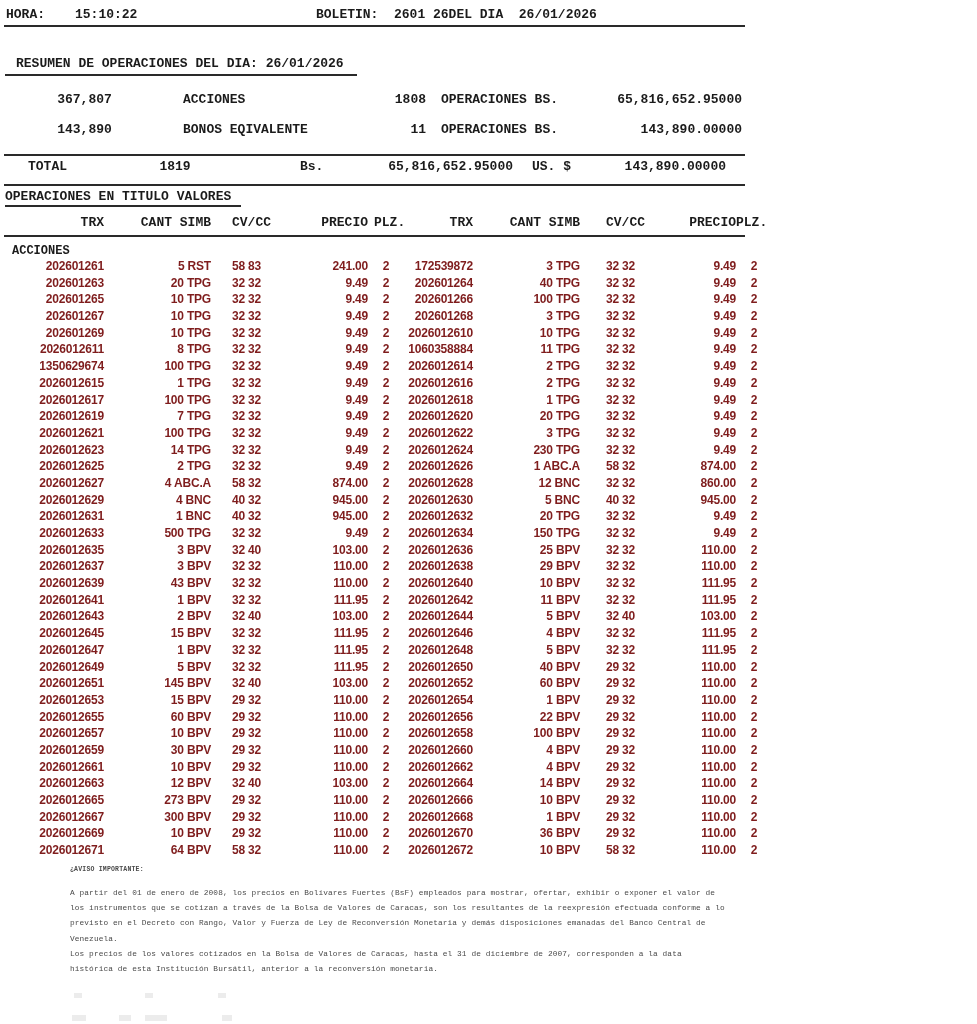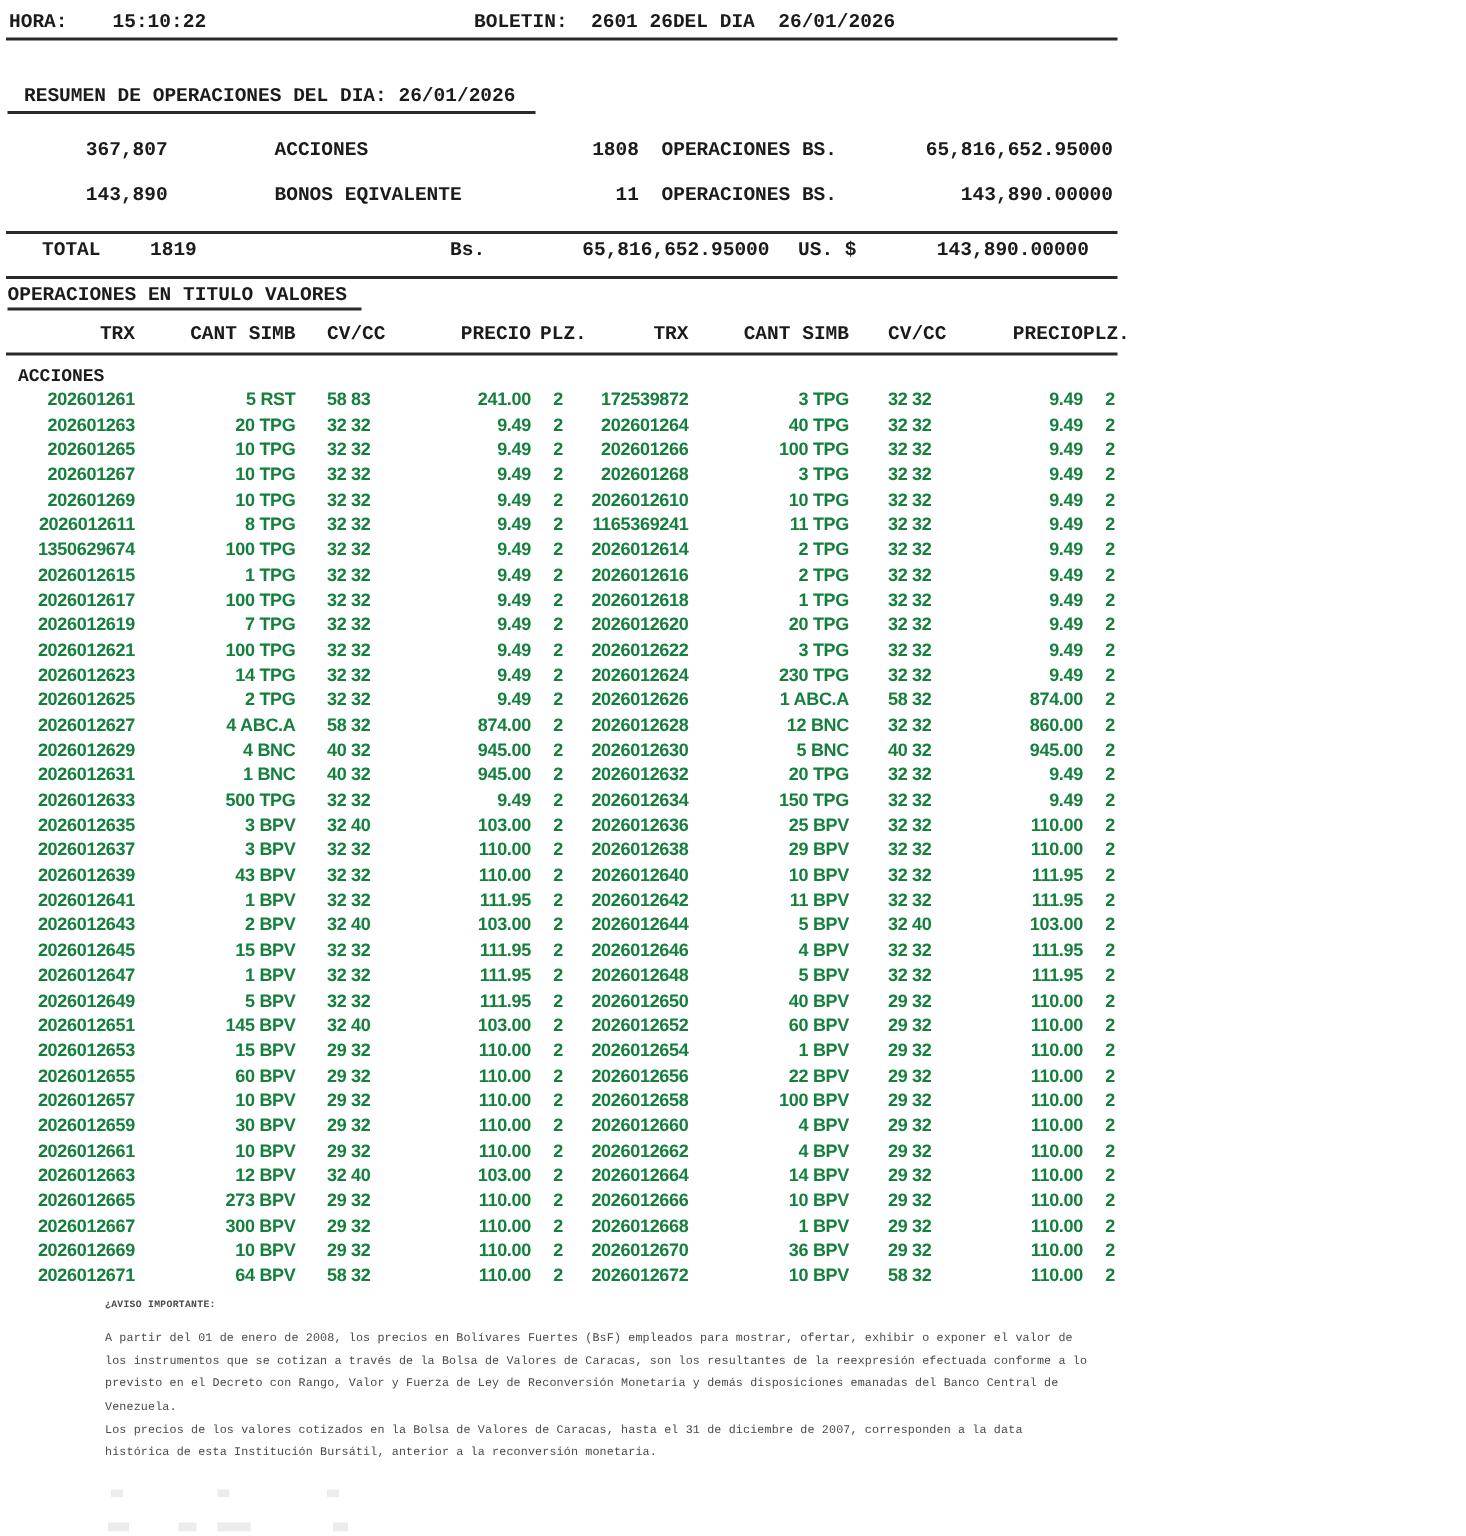--- a/index.html
+++ b/index.html
@@ -11,32 +11,32 @@
   .rule-thin{position:absolute;background:#2a2a2a;height:1.5px;}
   
   .sumrow{position:absolute;left:0;width:760px;height:16px;}
   .sumrow .cant{position:absolute;left:0;width:169px;text-align:center;top:0;}
   .sumrow .lbl{position:absolute;left:183px;top:0;}
   .sumrow .ops{position:absolute;left:280px;width:146px;text-align:right;top:0;}
   .sumrow .opslbl{position:absolute;left:441px;top:0;}
   .sumrow .amt{position:absolute;left:540px;width:202px;text-align:right;top:0;}
   .totalrow{position:absolute;left:0;top:159px;width:760px;height:16px;}
   .totalrow .tlabel{position:absolute;left:28px;}
-  .totalrow .tops{position:absolute;left:100px;width:150px;text-align:left;}
+  .totalrow .tops{position:absolute;left:100px;width:150px;text-align:center;}
   .totalrow .tbs{position:absolute;left:300px;}
   .totalrow .tbsv{position:absolute;left:330px;width:183px;text-align:right;}
   .totalrow .tusd{position:absolute;left:532px;}
   .totalrow .tusdv{position:absolute;left:560px;width:166px;text-align:right;}
   
-  .tgrid{display:grid;grid-template-columns:90px 107px 61px 96px 36px 69px 107px 66px 90px 36px;}
+  .tgrid{display:grid;grid-template-columns:90px 107px 61px 96px 36px 69px 107px 66px 90px 36px;padding-left:14px;}
   .thead{position:absolute;left:0;top:215px;width:758px;font-size:13px;font-weight:bold;}
   .thead>div{white-space:nowrap;}
   .rows{position:absolute;left:0;top:258px;width:758px;}
   .trow{height:16.7px;line-height:16.7px;font-family:"Liberation Sans","DejaVu Sans",sans-serif;
-        font-weight:bold;font-size:12px;letter-spacing:-0.2px;color:#15803d;}
+        font-weight:bold;font-size:12px;letter-spacing:-0.2px;color:#7f1d1d;}
   .c0,.c3,.c5,.c8{text-align:right;}
   .c1,.c6{text-align:right;}
   .c2{text-align:left;padding-left:21px;box-sizing:border-box;}
   .c7{text-align:left;padding-left:26px;box-sizing:border-box;}
   .c4,.c9{text-align:center;}
   .h2{padding-left:21px;box-sizing:border-box;}
   .h4{padding-left:6px;box-sizing:border-box;text-align:left;}
   .h7{padding-left:26px;box-sizing:border-box;}
   .h9{text-align:left;}
   .aviso{font-family:"Liberation Mono","DejaVu Sans Mono",monospace;color:#4a4a4a;}
@@ -163,21 +163,21 @@
         <div class="c7">32 32</div>
         <div class="c8">9.49</div>
         <div class="c9">2</div>
       </div>
       <div class="trow tgrid">
         <div class="c0">2026012611</div>
         <div class="c1">8 TPG</div>
         <div class="c2">32 32</div>
         <div class="c3">9.49</div>
         <div class="c4">2</div>
-        <div class="c5">1165369241</div>
+        <div class="c5">1060358884</div>
         <div class="c6">11 TPG</div>
         <div class="c7">32 32</div>
         <div class="c8">9.49</div>
         <div class="c9">2</div>
       </div>
       <div class="trow tgrid">
         <div class="c0">1350629674</div>
         <div class="c1">100 TPG</div>
         <div class="c2">32 32</div>
         <div class="c3">9.49</div>

